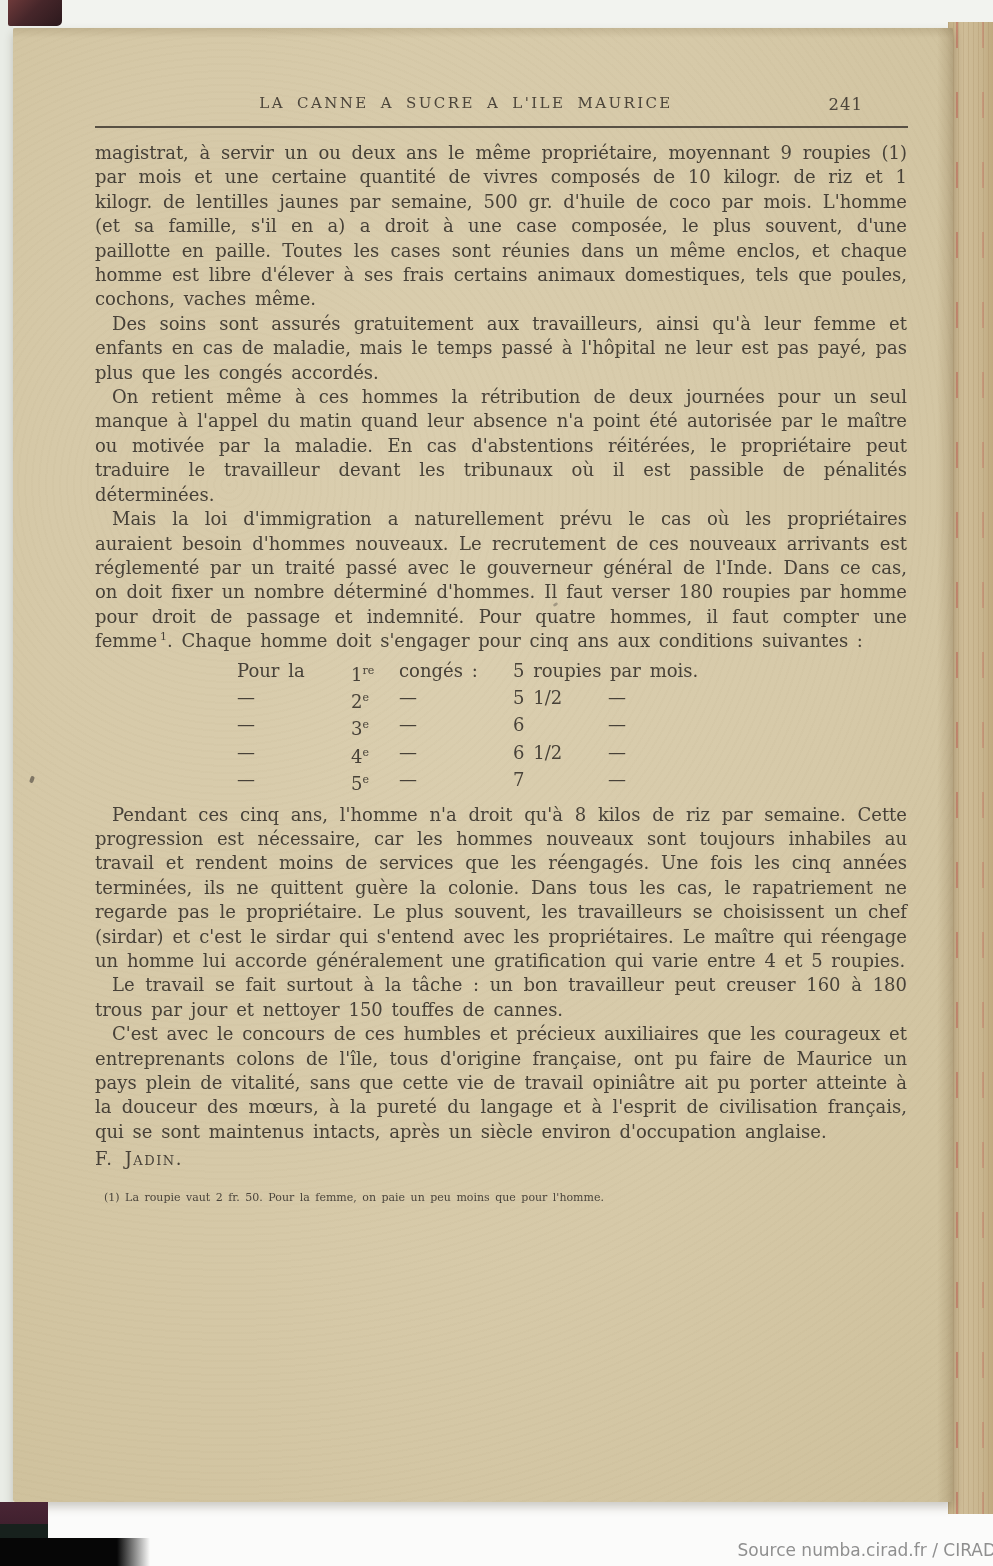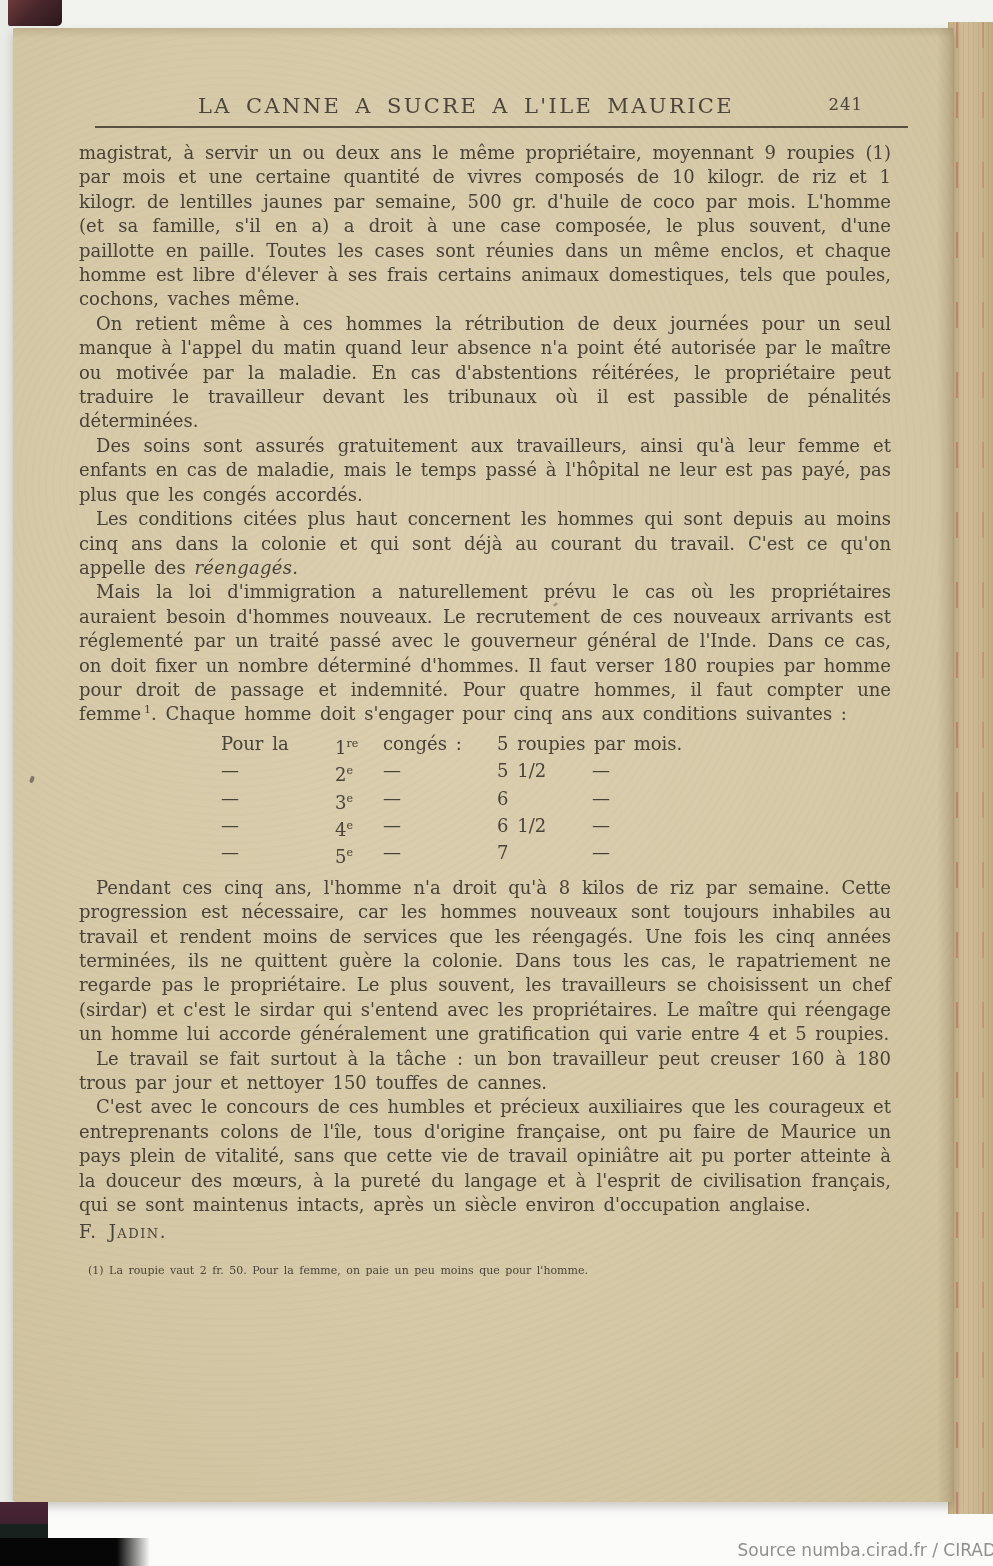--- a/index.html
+++ b/index.html
@@ -69,33 +69,33 @@
     background:linear-gradient(180deg,rgba(100,80,45,.16),rgba(0,0,0,0));
   }
 
   
   .running-head{
     position:absolute;left:82px;top:66px;width:812px;height:26px;
     color:#4b443a;
   }
   .running-title{
     display:block;text-align:center;padding-right:70px;
-    font-size:21px;letter-spacing:2.4px;word-spacing:5px;
+    font-size:15px;letter-spacing:2.4px;word-spacing:5px;
   }
   .page-number{
     position:absolute;right:44px;top:1px;font-size:16.5px;letter-spacing:1px;
   }
   .head-rule{
     position:absolute;left:82px;top:98px;width:813px;height:2px;
     background:#463f36;opacity:.88;
   }
 
   
   .body-text{
-    position:absolute;left:66px;top:113px;width:812px;
+    position:absolute;left:82px;top:113px;width:812px;
     font-size:18px;line-height:24.4px;color:#474138;
     text-align:justify;word-spacing:3px;
   }
   .body-text p{margin:0;text-indent:17px;}
   .body-text p.cont{text-indent:0;}
   .body-text i{letter-spacing:.3px;}
   sup.fnmark{font-size:11px;line-height:0;margin-left:3px;}
 
   
   .rate-table{margin:5px 0 7px 0;}
@@ -154,23 +154,22 @@
   <div class="page">
 
     <div class="running-head">
       <span class="running-title">LA CANNE A SUCRE A L'ILE MAURICE</span>
       <span class="page-number">241</span>
     </div>
     <div class="head-rule"></div>
 
     <div class="body-text">
       <p class="cont">magistrat, à servir un ou deux ans le même propriétaire, moyennant 9 roupies (1) par mois et une certaine quantité de vivres composés de 10 kilogr. de riz et 1 kilogr. de lentilles jaunes par semaine, 500 gr. d'huile de coco par mois. L'homme (et sa famille, s'il en a) a droit à une case composée, le plus souvent, d'une paillotte en paille. Toutes les cases sont réunies dans un même enclos, et chaque homme est libre d'élever à ses frais certains animaux domestiques, tels que poules, cochons, vaches même.</p>
+      <p>Des soins sont assurés gratuitement aux travailleurs, ainsi qu'à leur femme et enfants en cas de maladie, mais le temps passé à l'hôpital ne leur est pas payé, pas plus que les congés accordés.</p>
       <p>On retient même à ces hommes la rétribution de deux journées pour un seul manque à l'appel du matin quand leur absence n'a point été autorisée par le maître ou motivée par la maladie. En cas d'abstentions réitérées, le propriétaire peut traduire le travailleur devant les tribunaux où il est passible de pénalités déterminées.</p>
-      <p>Des soins sont assurés gratuitement aux travailleurs, ainsi qu'à leur femme et enfants en cas de maladie, mais le temps passé à l'hôpital ne leur est pas payé, pas plus que les congés accordés.</p>
-      <p><span>Les conditions citées plus haut concernent les hommes qui sont depuis au moins cinq ans dans la colonie et qui sont déjà au courant du travail. C'est ce qu'on appelle des </span><i>réengagés</i><span>.</span></p>
       <p><span>Mais la loi d'immigration a naturellement prévu le cas où les propriétaires auraient besoin d'hommes nouveaux. Le recrutement de ces nouveaux arrivants est réglementé par un traité passé avec le gouverneur général de l'Inde. Dans ce cas, on doit fixer un nombre déterminé d'hommes. Il faut verser 180 roupies par homme pour droit de passage et indemnité. Pour quatre hommes, il faut compter une femme</span><sup class="fnmark">1</sup><span>. Chaque homme doit s'engager pour cinq ans aux conditions suivantes :</span></p>
 
       <div class="rate-table">
         <div class="trow">
           <span class="t-ind"></span>
           <span class="t-a">Pour la</span>
           <span class="t-year"><span>1</span><sup>re</sup></span>
           <span class="t-mid">congés :</span>
           <span class="t-val">5 roupies par mois.</span>
           <span class="t-tail"></span>

